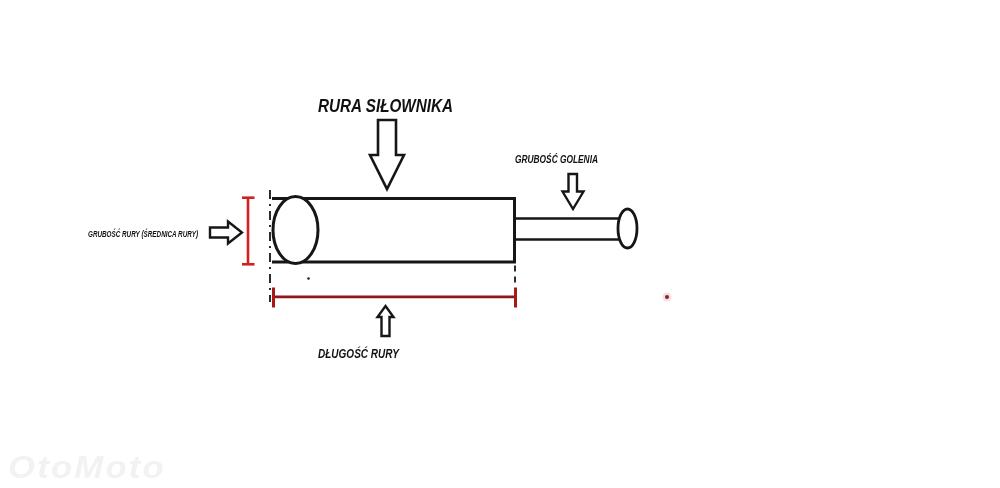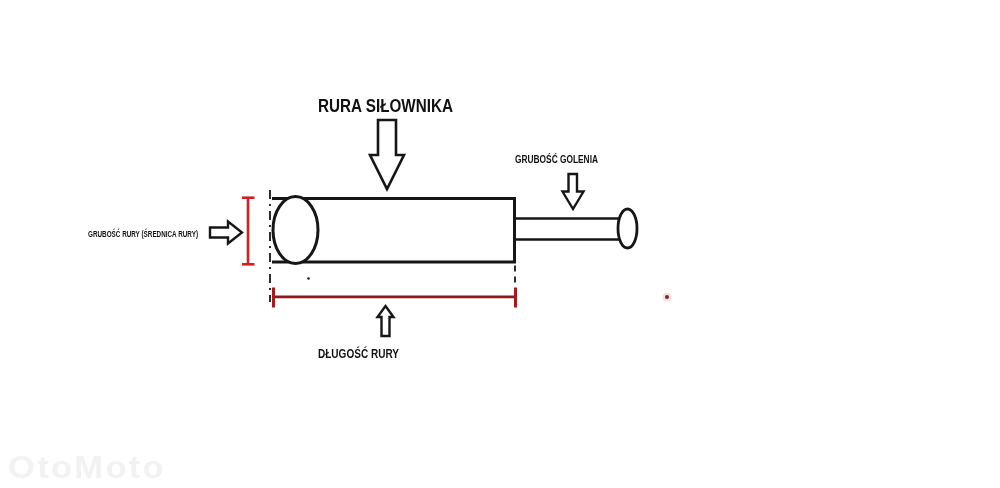--- a/index.html
+++ b/index.html
@@ -7,20 +7,21 @@
     padding: 0;
     background: #ffffff;
     font-family: "Liberation Sans", sans-serif;
   }
   .stage {
     position: relative;
     width: 1000px;
     height: 488px;
     background: #ffffff;
     overflow: hidden;
+    font-style: italic;
   }
   svg text {
     font-family: "Liberation Sans", sans-serif;
     font-weight: bold;
     fill: #111111;
   }
   text.watermark {
     fill: #f2f2f2;
     letter-spacing: 2px;
   }

